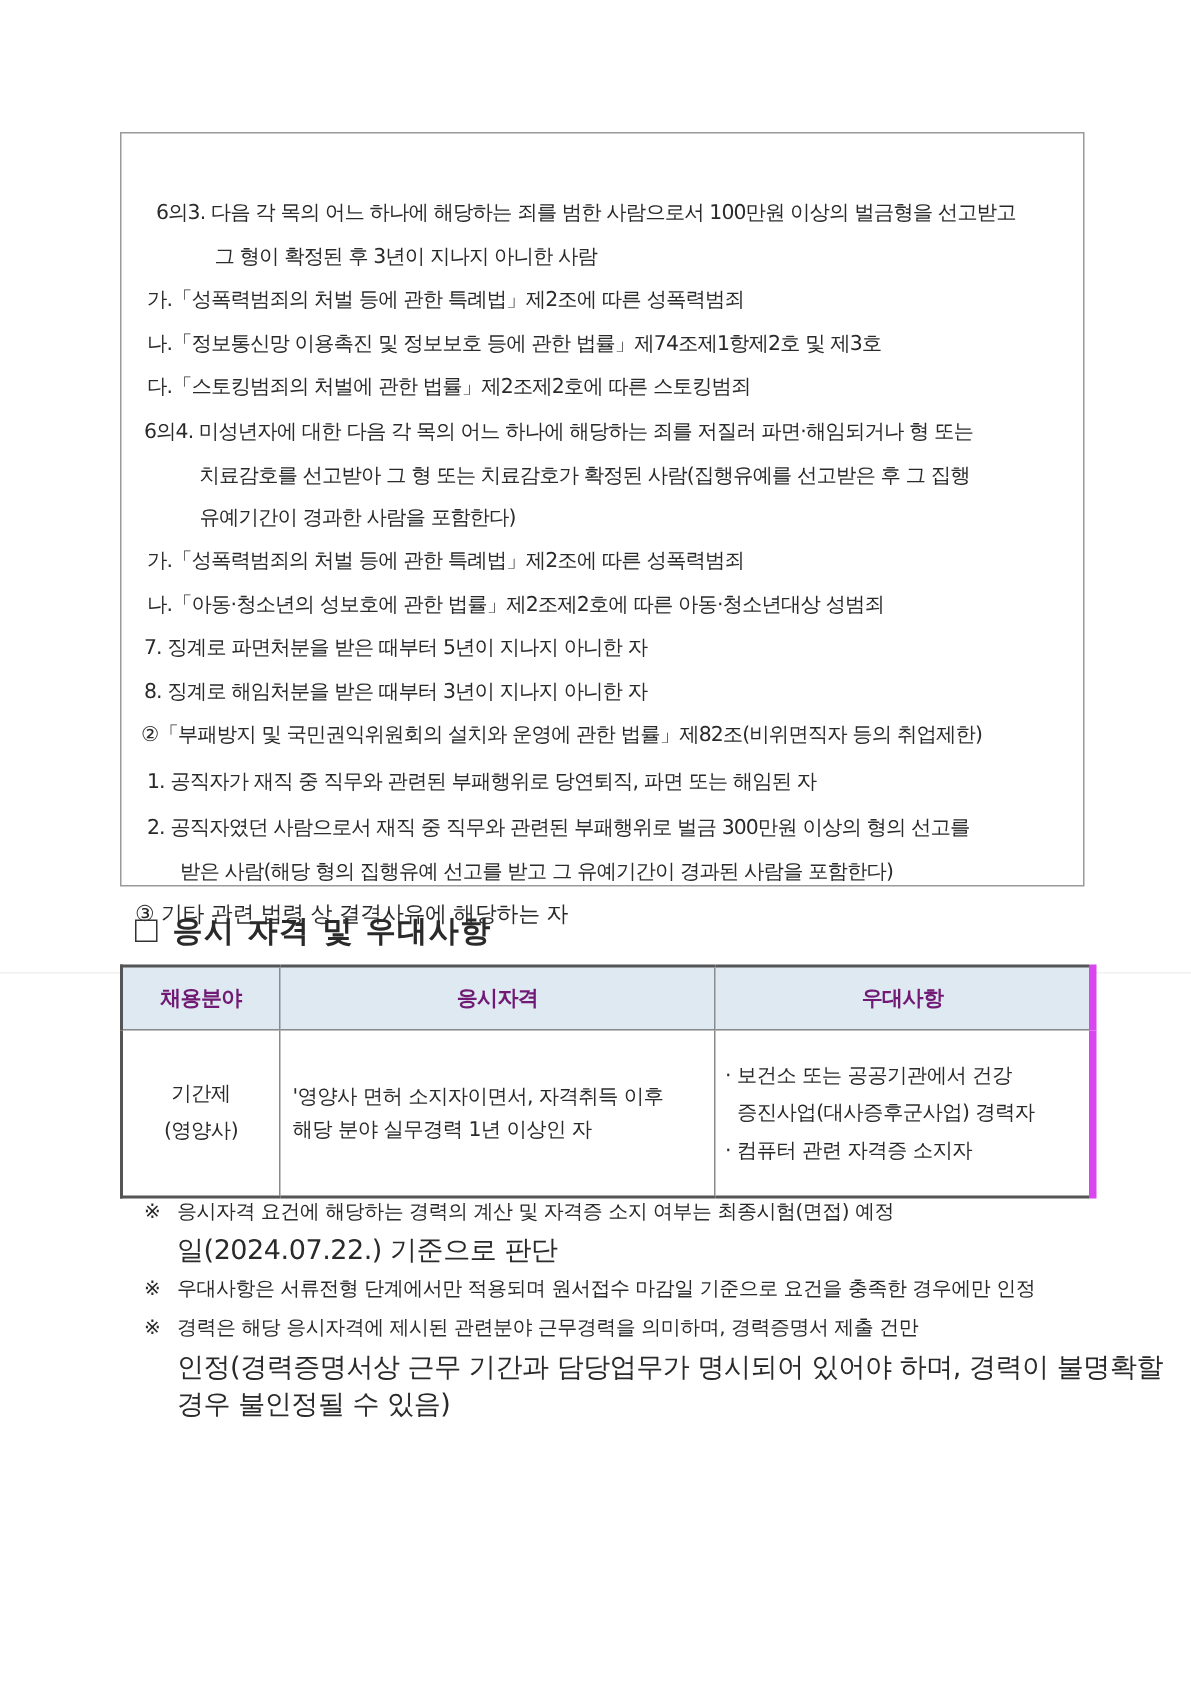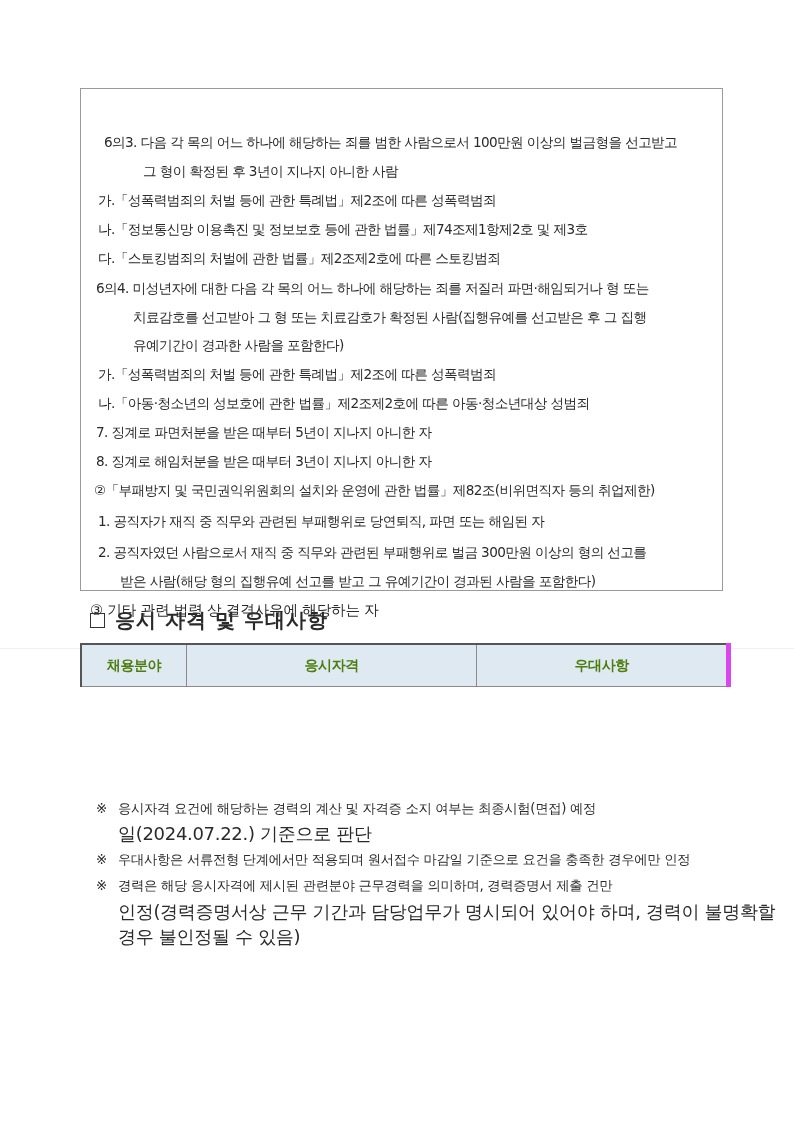--- a/index.html
+++ b/index.html
@@ -76,21 +76,21 @@
   table.qual th, table.qual td {
     border: 1px solid #8a8a8a;
     padding: 0;
   }
   table.qual tr.head th {
     background: #dfe9f1;
     height: 41px;
     font-weight: bold;
     font-size: 14px;
     text-align: center;
-    color: #4d7c0f;
+    color: #701a75;
     border-top: 2.5px solid #555;
     margin-left: 32px;
   }
   table.qual td {
     height: 110px;
     vertical-align: middle;
   }
   table.qual td.c1 {
     text-align: center;
     line-height: 25px;
@@ -162,20 +162,35 @@
     <col style="width:106px">
     <col style="width:292px">
     <col style="width:253px">
   </colgroup>
   <tbody>
       <tr class="head">
     <th>채용분야</th>
     <th>응시자격</th>
     <th>우대사항</th>
   </tr>
+  <tr class="body">
+    <td class="c1">
+      <div>기간제</div>
+      <div>(영양사)</div>
+    </td>
+    <td class="c2">
+      <div>'영양사 면허 소지자이면서, 자격취득 이후</div>
+      <div>해당 분야 실무경력 1년 이상인 자</div>
+    </td>
+    <td class="c3">
+      <div>· 보건소 또는 공공기관에서 건강</div>
+      <div style="padding-left:8px">증진사업(대사증후군사업) 경력자</div>
+      <div>· 컴퓨터 관련 자격증 소지자</div>
+    </td>
+  </tr>
 </tbody>
   </table>
 
 <div class="note" style="top:800px;">
   <span class="mark">※</span><span>응시자격 요건에 해당하는 경력의 계산 및 자격증 소지 여부는 최종시험(면접) 예정</span>
 </div>
 <div class="note-cont" style="top:825px;">일(2024.07.22.) 기준으로 판단</div>
 
 <div class="note" style="top:851px;">
   <span class="mark">※</span><span>우대사항은 서류전형 단계에서만 적용되며 원서접수 마감일 기준으로 요건을 충족한 경우에만 인정</span>

